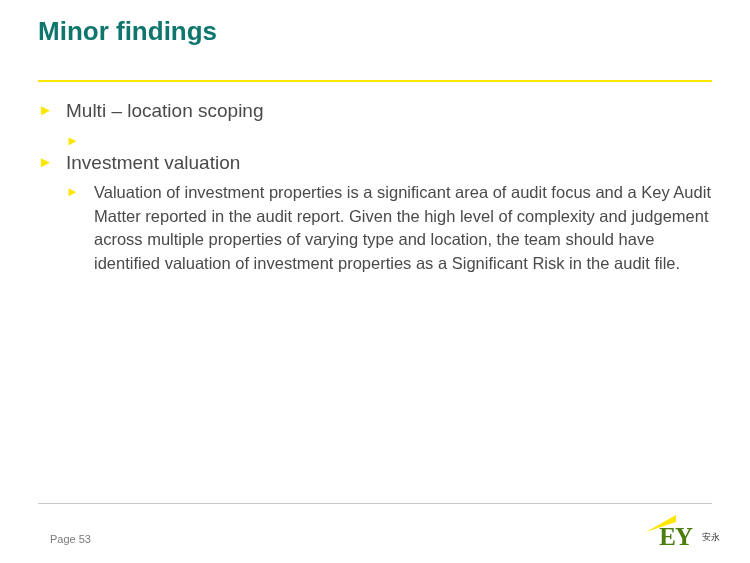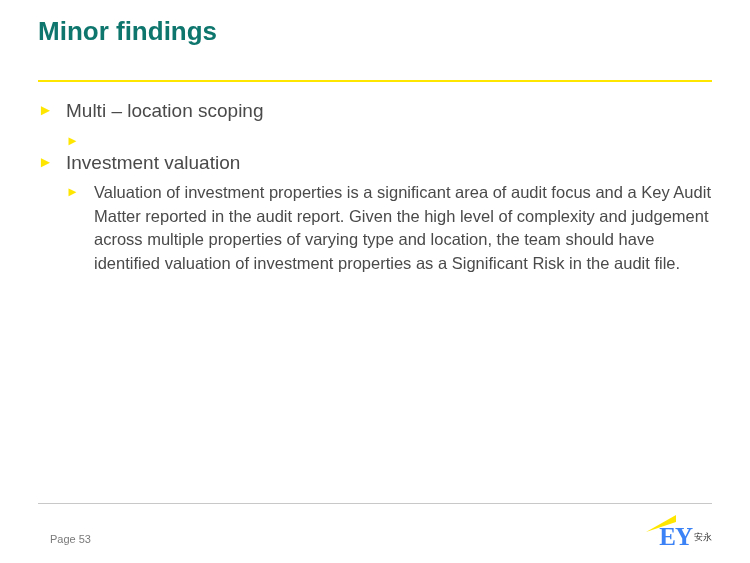--- a/index.html
+++ b/index.html
@@ -105,32 +105,32 @@
     position: absolute;
     right: 46px;
     top: 0px;
   }
   .ey-logo .ey-text {
     position: absolute;
     right: 30px;
     top: 8px;
     font-size: 25px;
     font-weight: bold;
-    color: #3b82f6;
+    color: #4d7c0f;
     letter-spacing: -1px;
     font-family: "Liberation Serif", serif;
   }
   .ey-logo .cn-text {
     position: absolute;
     right: 2px;
     top: 18px;
     font-size: 9px;
     color: #2e2e2e;
     line-height: 1;
-    text-align: left;
+    text-align: right;
     width: 26px;
   }
 </style>
 </head>
 <body>
 
 <div class="slide">
 
   <div class="slide-title">Minor findings</div>
   <div class="title-rule"></div>

